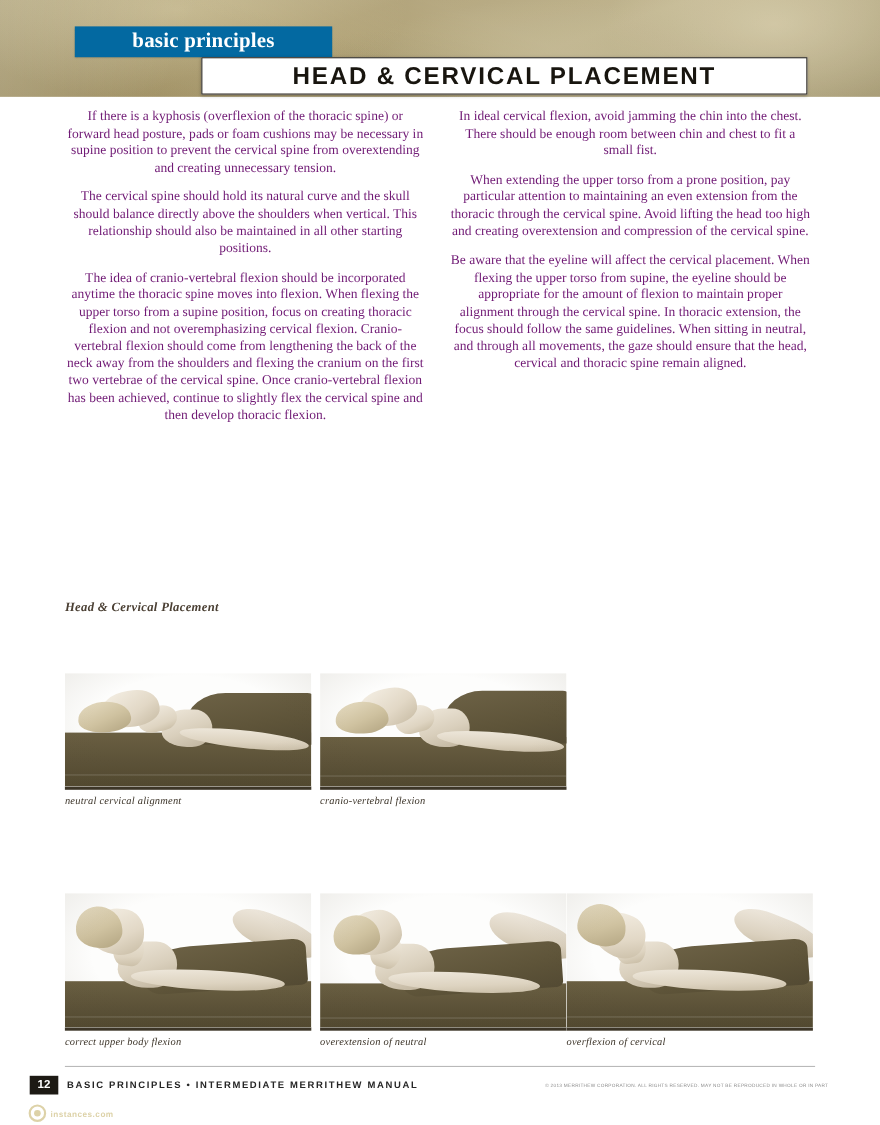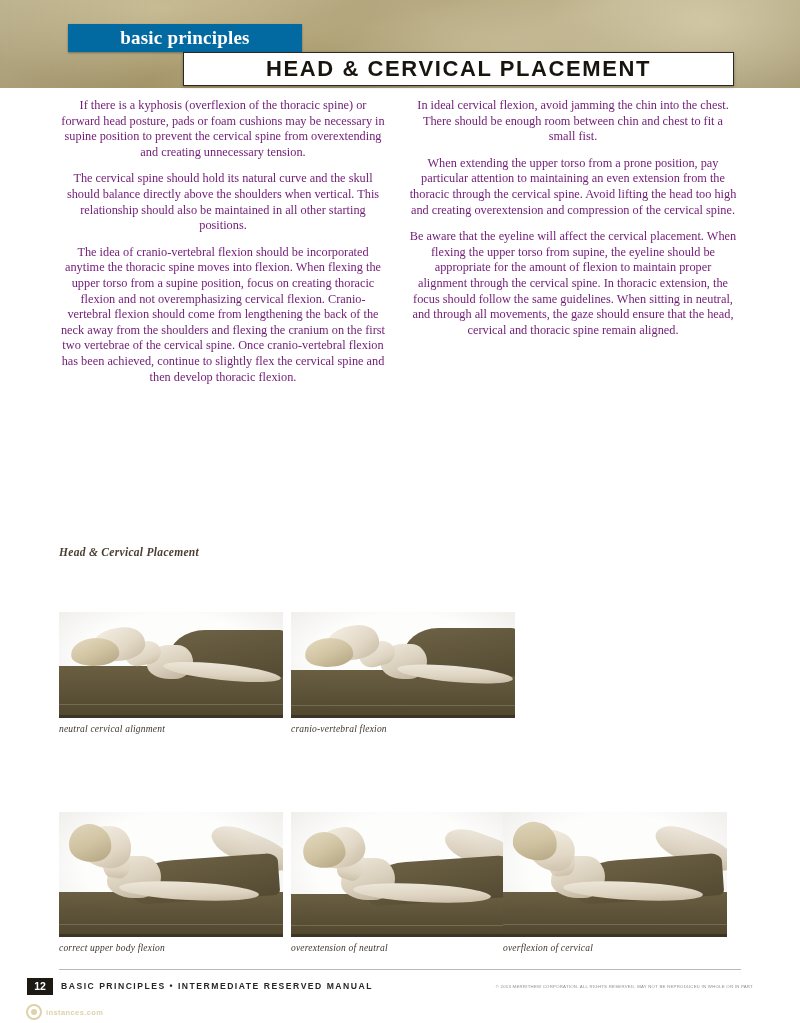--- a/index.html
+++ b/index.html
@@ -384,21 +384,21 @@
         <div class="arm" style="left:62px; top:72px; width:138px; height:18px; transform:rotate(3deg);"></div>
         <div class="neck" style="left:46px; top:38px; width:28px; height:30px; transform:rotate(18deg);"></div>
         <div class="head" style="left:24px; top:16px; width:50px; height:40px; transform:rotate(-12deg);"></div>
         <div class="hair" style="left:12px; top:20px; width:42px; height:36px; transform:rotate(-10deg);"></div>
         <div class="vignette"></div>
       </div>
     </div>
     <span class="caption">overextension of neutral</span>
   </div>
 
-  <div class="photo-cell" style="left:444px; width:224px;">
+  <div class="photo-cell" style="left:456px; width:224px;">
     <div class="photo-frame" style="width:224px; height:122px;">
       <div class="scene">
         <div class="mat" style="top:80px; height:42px;"></div>
         <div class="mat-seam" style="top:112px;"></div>
         <div class="leg" style="left:150px; top:22px; width:86px; height:30px; transform:rotate(22deg);"></div>
         <div class="torso" style="left:70px; top:46px; width:150px; height:42px; transform:rotate(-4deg);"></div>
         <div class="skin-shoulder" style="left:48px; top:44px; width:54px; height:42px;"></div>
         <div class="arm" style="left:60px; top:70px; width:140px; height:18px; transform:rotate(3deg);"></div>
         <div class="neck" style="left:44px; top:34px; width:28px; height:30px; transform:rotate(-6deg);"></div>
         <div class="head" style="left:26px; top:18px; width:46px; height:40px; transform:rotate(24deg);"></div>
@@ -410,20 +410,20 @@
   </div>
 
 </div>
 
 <div class="footer-rule"></div>
 
 <div class="page-badge">
   <span>12</span>
 </div>
 
-<div class="footer-title">BASIC PRINCIPLES • INTERMEDIATE RESERVED MANUAL</div>
+<div class="footer-title">BASIC PRINCIPLES • INTERMEDIATE MERRITHEW MANUAL</div>
 
 <div class="copyright">© 2013 MERRITHEW CORPORATION. ALL RIGHTS RESERVED. MAY NOT BE REPRODUCED IN WHOLE OR IN PART</div>
 
 <div class="brand">
   <span class="brand-mark"></span>
   <span class="brand-text">instances.com</span>
 </div>
 
 </body></html>

